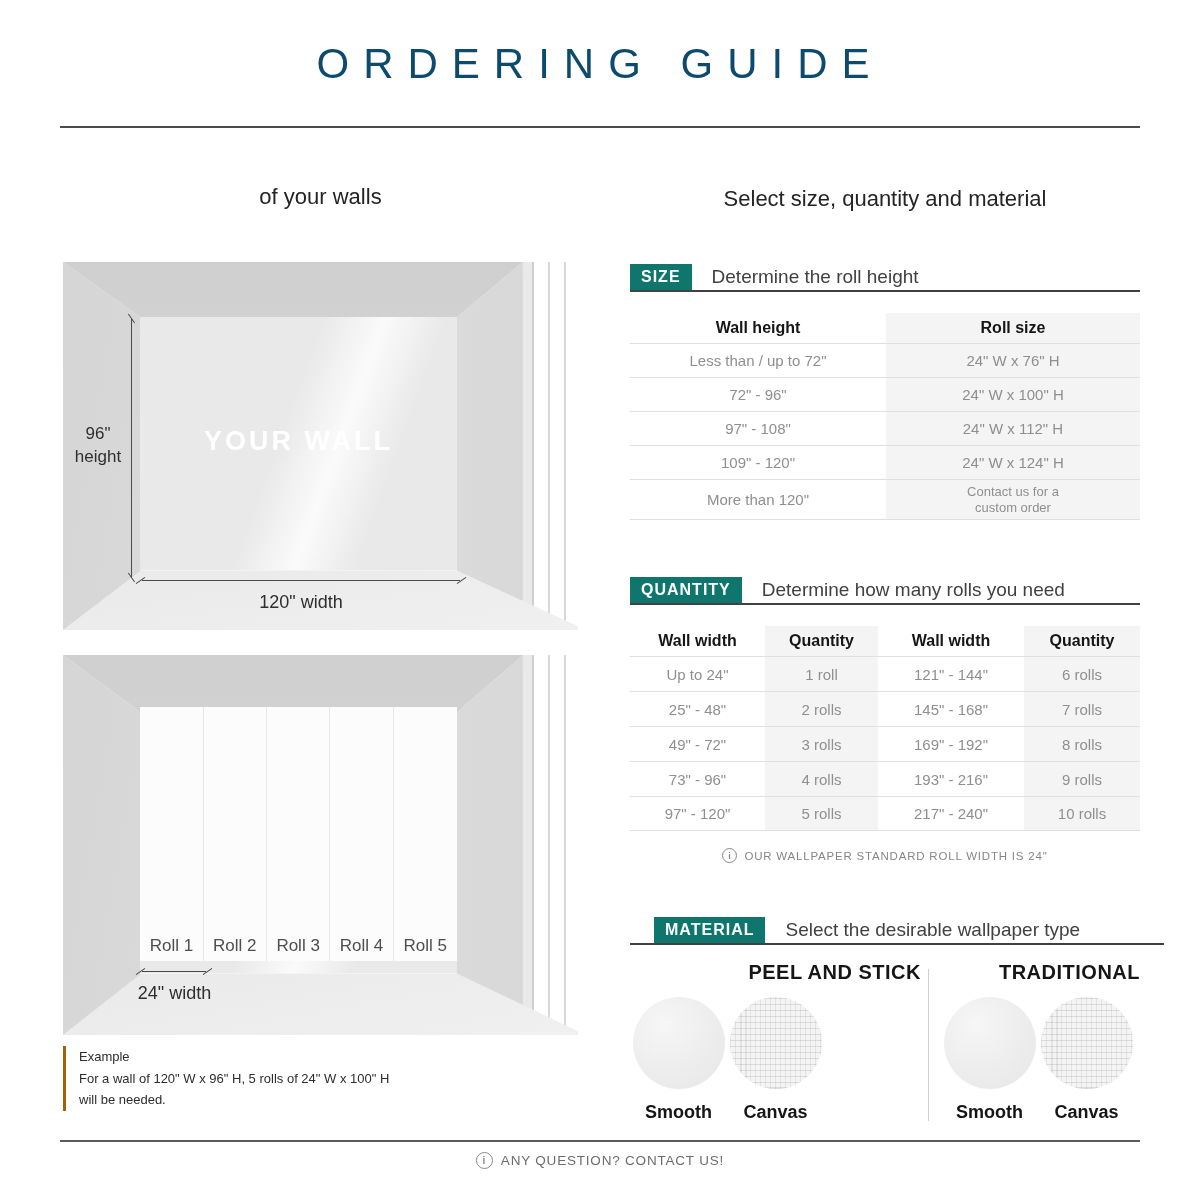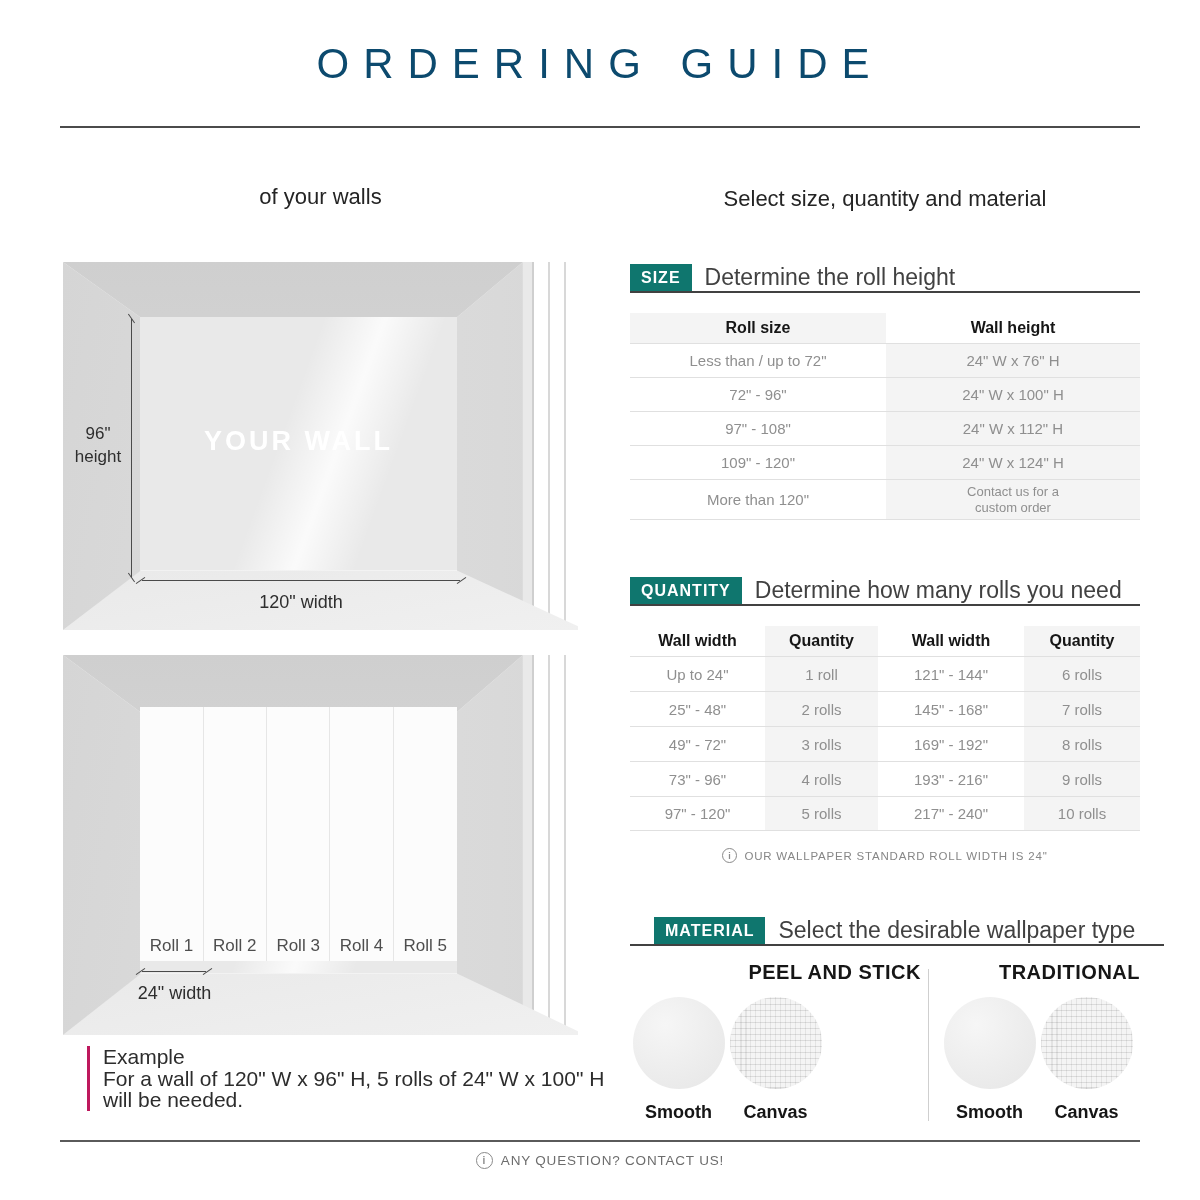--- a/index.html
+++ b/index.html
@@ -18,21 +18,21 @@
                 font-size:22px;line-height:30px;color:#242424;}
   .col-right{position:absolute;left:630px;top:186px;width:510px;}
   .right-heading{position:absolute;top:0;left:0;width:510px;text-align:center;
                  font-size:22px;color:#242424;}
 
   
   .sec-head{position:absolute;left:0;width:510px;display:flex;align-items:stretch;
             border-bottom:2px solid #414141;}
   .badge{background:#0f766e;color:#ffffff;font-size:16px;font-weight:700;
          letter-spacing:1px;padding:4px 11px;display:flex;align-items:center;}
-  .sec-sub{margin-left:13px;font-size:23px;color:#414141;display:flex;align-items:center;}
+  .sec-sub{margin-left:20px;font-size:19px;color:#414141;display:flex;align-items:center;}
 
   
   .tbl{position:absolute;left:0;width:510px;display:grid;}
   .cell{display:flex;align-items:center;justify-content:center;text-align:center;
         font-size:15px;color:#8f8f8f;}
   .cell.hdr{font-size:16px;font-weight:700;color:#161616;}
   .cell.shade{background:#f4f4f4;}
   .cell.bt{border-top:1px solid #e0e0e0;}
   .cell.bb{border-bottom:1px solid #e0e0e0;}
   .cell .small2{font-size:13px;line-height:16px;max-width:118px;}
@@ -116,22 +116,22 @@
               font-size:18px;color:#2e2e2e;z-index:4;}
 
   .panels{position:absolute;left:15%;top:13.8%;width:61.5%;height:66.8%;
           display:grid;grid-template-columns:repeat(5,1fr);z-index:2;}
   .panel{position:relative;background:#fcfcfc;border-right:1px solid #e6e6e6;}
   .panel:last-child{border-right:none;}
   .panel span{position:absolute;bottom:5px;left:0;width:100%;text-align:center;
               font-size:17px;color:#4e4e4e;}
 
   
-  .example{position:absolute;left:63px;top:1046px;width:515px;border-left:3px solid #be185d;
-           padding-left:13px;font-size:21px;line-height:21.5px;color:#2d2d2d;margin-left:24px;}
+  .example{position:absolute;left:63px;top:1046px;width:515px;border-left:3px solid #a16207;
+           padding-left:13px;font-size:13px;line-height:21.5px;color:#2d2d2d;}
 </style>
 </head>
 <body>
 
 <div class="page">
 
   <div class="title">ORDERING GUIDE</div>
   <div class="rule top"></div>
 
   <div class="left-heading">
@@ -190,22 +190,22 @@
   </div>
 
   <div class="col-right">
     <div class="right-heading">Select size, quantity and material</div>
 
     <div class="sec-head" style="top:78px;">
       <span class="badge">SIZE</span>
       <span class="sec-sub">Determine the roll height</span>
     </div>
     <div class="tbl size-tbl">
+      <div class="cell hdr">Wall height</div>
       <div class="cell hdr shade">Roll size</div>
-      <div class="cell hdr">Wall height</div>
       <div class="cell bt">Less than / up to 72"</div>
       <div class="cell bt shade">24" W x 76" H</div>
       <div class="cell bt">72" - 96"</div>
       <div class="cell bt shade">24" W x 100" H</div>
       <div class="cell bt">97" - 108"</div>
       <div class="cell bt shade">24" W x 112" H</div>
       <div class="cell bt">109" - 120"</div>
       <div class="cell bt shade">24" W x 124" H</div>
       <div class="cell bt bb">More than 120"</div>
       <div class="cell bt bb shade">

